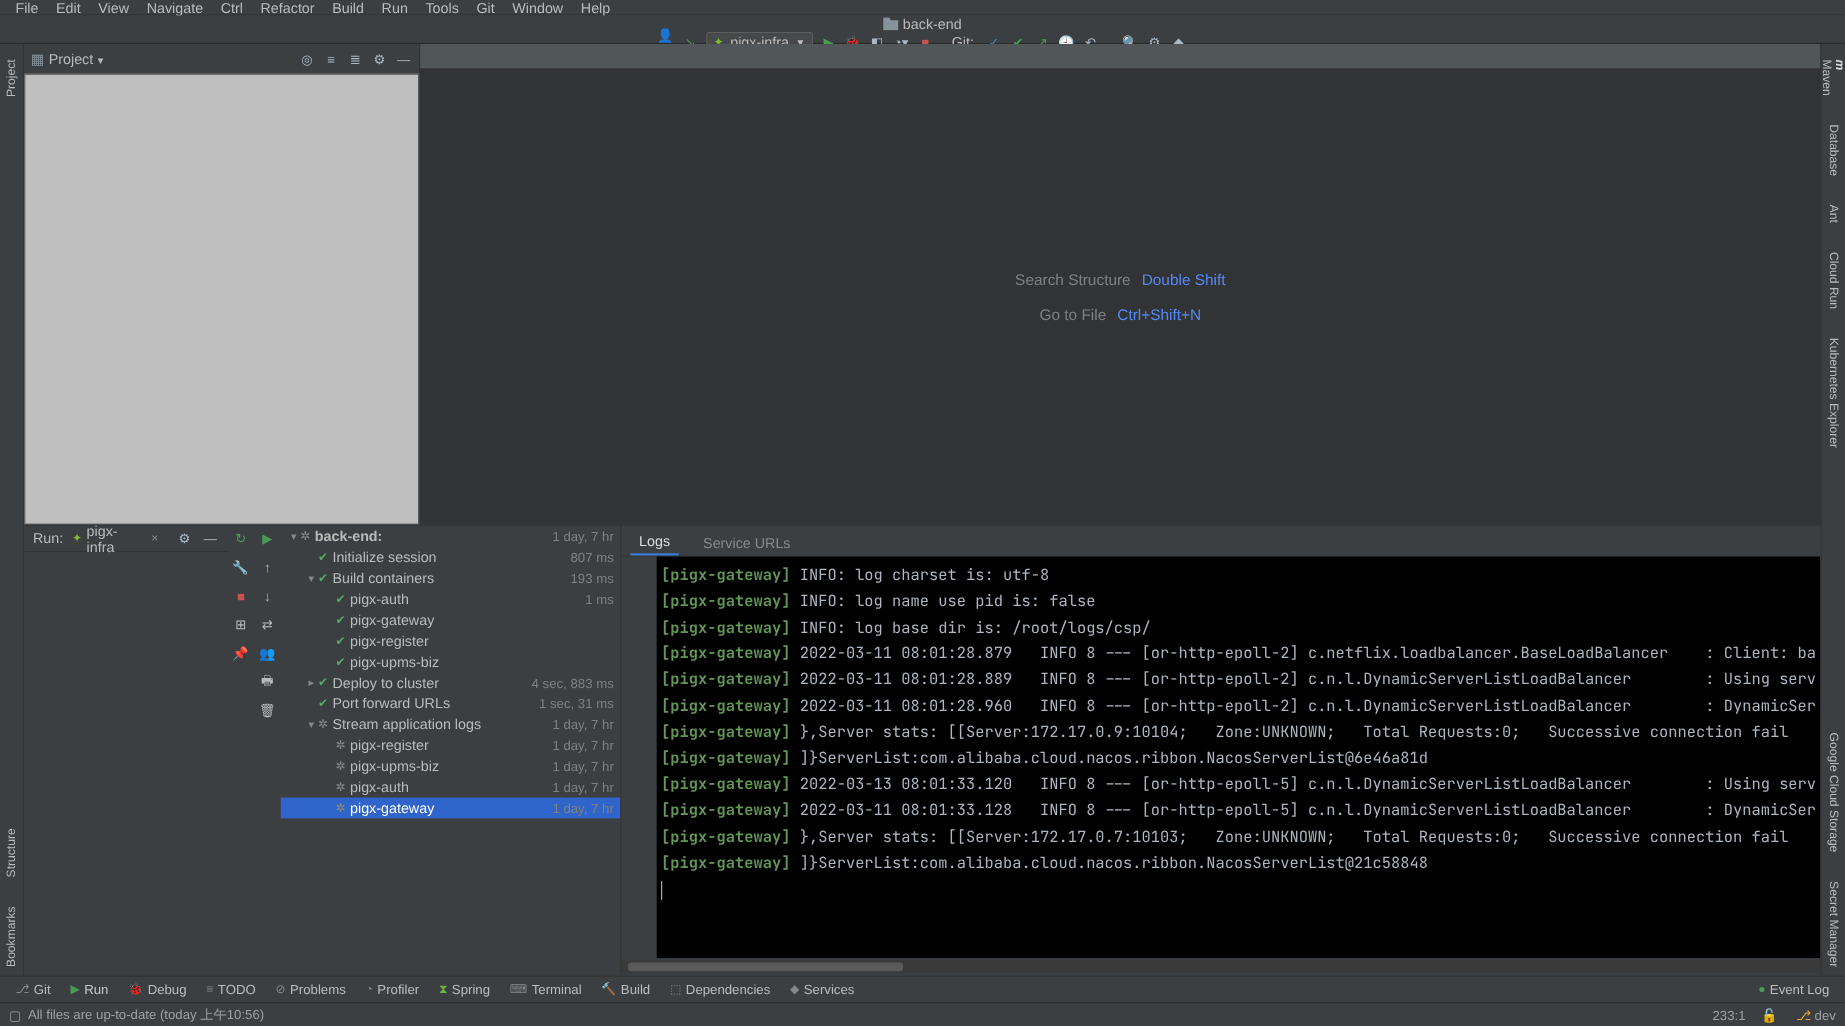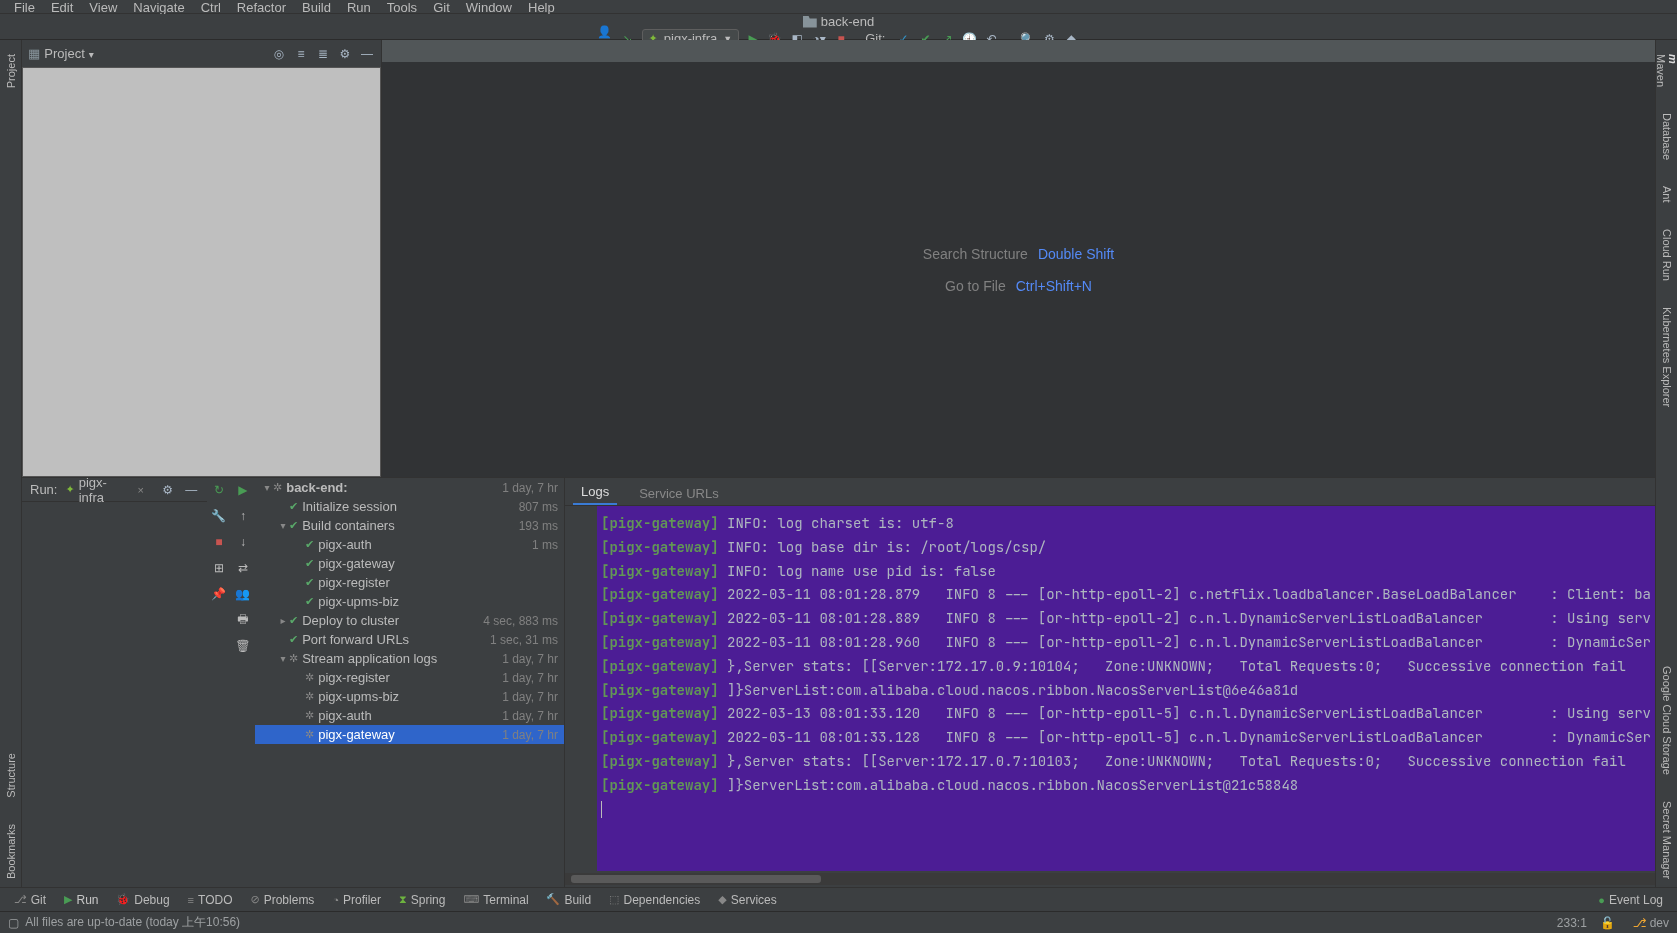--- a/index.html
+++ b/index.html
@@ -154,21 +154,21 @@
   }
   .console-tabs {
     display:flex; align-items:flex-end; height:28px;
     border-bottom:1px solid #323232;
     padding:0 8px; gap:14px;
   }
   .console-tab { padding:4px 8px; cursor:pointer; color:#888;}
   .console-tab.active { color:#ddd; border-bottom:2px solid #3a7bd5;}
   .console-body {
     flex:1; overflow:auto;
-    background:#4c1d95;
+    background:#000000;
     padding:6px 4px 0 4px;
     margin-left:32px;
   }
   .log-line {
     font-family:"JetBrains Mono","Consolas",monospace;
     font-size:14px;
     white-space:pre;
     line-height:1.7;
     color:#aeb6bf;
   }
@@ -430,22 +430,22 @@
             </div>
           </div>
 
         <div class="console">
           <div class="console-tabs">
             <div class="console-tab active">Logs</div>
             <div class="console-tab">Service URLs</div>
           </div>
           <div class="console-body" id="console-body">
               <div class="log-line"><span class="log-prefix">[pigx-gateway]</span><span> INFO: log charset is: utf-8</span></div>
+              <div class="log-line"><span class="log-prefix">[pigx-gateway]</span><span> INFO: log name use pid is: false</span></div>
               <div class="log-line"><span class="log-prefix">[pigx-gateway]</span><span> INFO: log base dir is: /root/logs/csp/</span></div>
-              <div class="log-line"><span class="log-prefix">[pigx-gateway]</span><span> INFO: log name use pid is: false</span></div>
               <div class="log-line"><span class="log-prefix">[pigx-gateway]</span><span> 2022-03-11 08:01:28.879   INFO 8 --- [or-http-epoll-2] c.netflix.loadbalancer.BaseLoadBalancer    : Client: ba</span></div>
               <div class="log-line"><span class="log-prefix">[pigx-gateway]</span><span> 2022-03-11 08:01:28.889   INFO 8 --- [or-http-epoll-2] c.n.l.DynamicServerListLoadBalancer        : Using serv</span></div>
               <div class="log-line"><span class="log-prefix">[pigx-gateway]</span><span> 2022-03-11 08:01:28.960   INFO 8 --- [or-http-epoll-2] c.n.l.DynamicServerListLoadBalancer        : DynamicSer</span></div>
               <div class="log-line"><span class="log-prefix">[pigx-gateway]</span><span> },Server stats: [[Server:172.17.0.9:10104;   Zone:UNKNOWN;   Total Requests:0;   Successive connection fail</span></div>
               <div class="log-line"><span class="log-prefix">[pigx-gateway]</span><span> ]}ServerList:com.alibaba.cloud.nacos.ribbon.NacosServerList@6e46a81d</span></div>
               <div class="log-line"><span class="log-prefix">[pigx-gateway]</span><span> 2022-03-13 08:01:33.120   INFO 8 --- [or-http-epoll-5] c.n.l.DynamicServerListLoadBalancer        : Using serv</span></div>
               <div class="log-line"><span class="log-prefix">[pigx-gateway]</span><span> 2022-03-11 08:01:33.128   INFO 8 --- [or-http-epoll-5] c.n.l.DynamicServerListLoadBalancer        : DynamicSer</span></div>
               <div class="log-line"><span class="log-prefix">[pigx-gateway]</span><span> },Server stats: [[Server:172.17.0.7:10103;   Zone:UNKNOWN;   Total Requests:0;   Successive connection fail</span></div>
               <div class="log-line"><span class="log-prefix">[pigx-gateway]</span><span> ]}ServerList:com.alibaba.cloud.nacos.ribbon.NacosServerList@21c58848</span></div>
               <div class="log-line"><span class="caret"></span></div>

